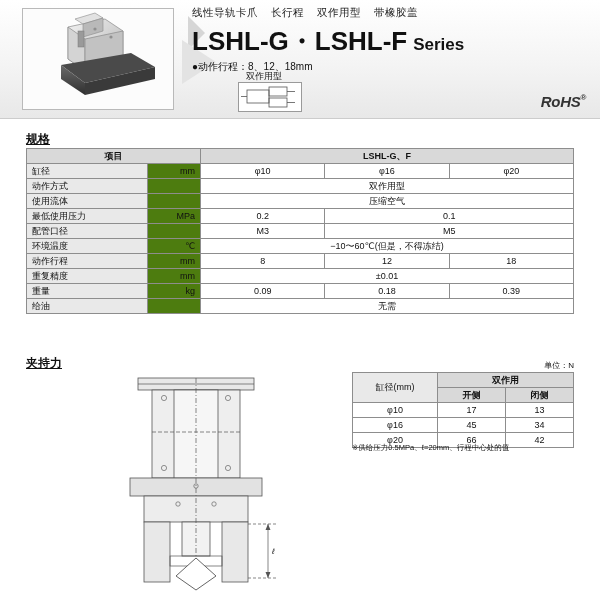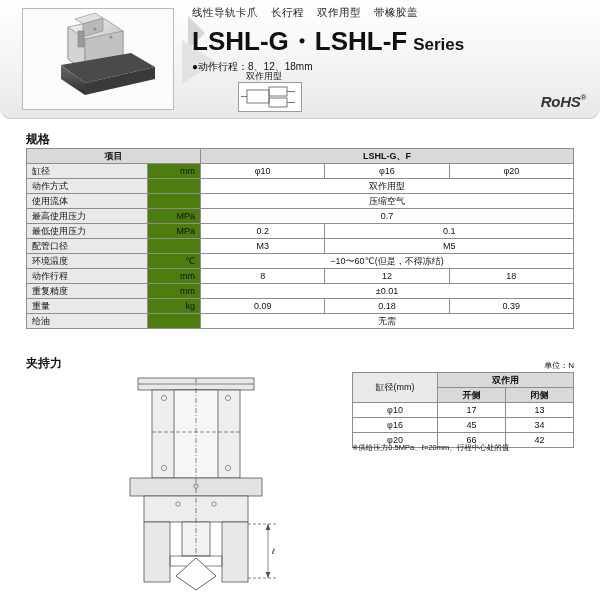--- a/index.html
+++ b/index.html
@@ -11,21 +11,20 @@
     position:relative;
     overflow:hidden;
   }
   .page{position:relative;width:600px;height:600px;}
 
   
   .header{
     position:relative;height:118px;width:600px;
     background:linear-gradient(to bottom,#ffffff 0%,#f4f4f4 55%,#e8e8e8 100%);
     border-bottom:1px solid #cccccc;
-    border-radius:11px;
   }
   .photo-box{
     position:absolute;left:22px;top:8px;width:150px;height:100px;
     border:1px solid #b9b9b9;background:#fdfdfd;overflow:hidden;
   }
   .photo-inner{position:absolute;inset:0;}
   .hdr-text{position:absolute;left:192px;top:6px;width:400px;}
   .hdr-sub{
     font-size:10.5px;color:#1a1a1a;letter-spacing:0.5px;white-space:nowrap;
   }
@@ -56,21 +55,21 @@
     border-left:34px solid #e3e3e3;
   }
   .rohs{
     position:absolute;right:14px;bottom:8px;font-size:15px;font-weight:bold;
     font-style:italic;color:#333;letter-spacing:-0.3px;
   }
   .rohs .reg{font-size:8px;vertical-align:7px;font-style:normal;}
 
   
   .sec-title{
-    font-size:12px;font-weight:bold;color:#111;
+    font-size:12px;font-weight:bold;color:#111;text-decoration:underline;
   }
   #spec-title{position:absolute;left:26px;top:131px;}
   #grip-title{position:absolute;left:26px;top:355px;}
 
   
   table{border-collapse:collapse;}
   .spec{
     position:absolute;left:26px;top:148px;width:548px;
     font-size:9px;
   }
@@ -200,25 +199,20 @@
       <td class="unit"></td>
       <td colspan="3">双作用型</td>
     </tr>
 
     <tr>
       <td class="lbl">使用流体</td>
       <td class="unit"></td>
       <td colspan="3">压缩空气</td>
     </tr>
 
-    <tr>
-      <td class="lbl">最高使用压力</td>
-      <td class="unit">MPa</td>
-      <td colspan="3">0.7</td>
-    </tr>
 
     <tr>
       <td class="lbl">最低使用压力</td>
       <td class="unit">MPa</td>
       <td>0.2</td>
       <td colspan="2">0.1</td>
     </tr>
 
     <tr>
       <td class="lbl">配管口径</td>

